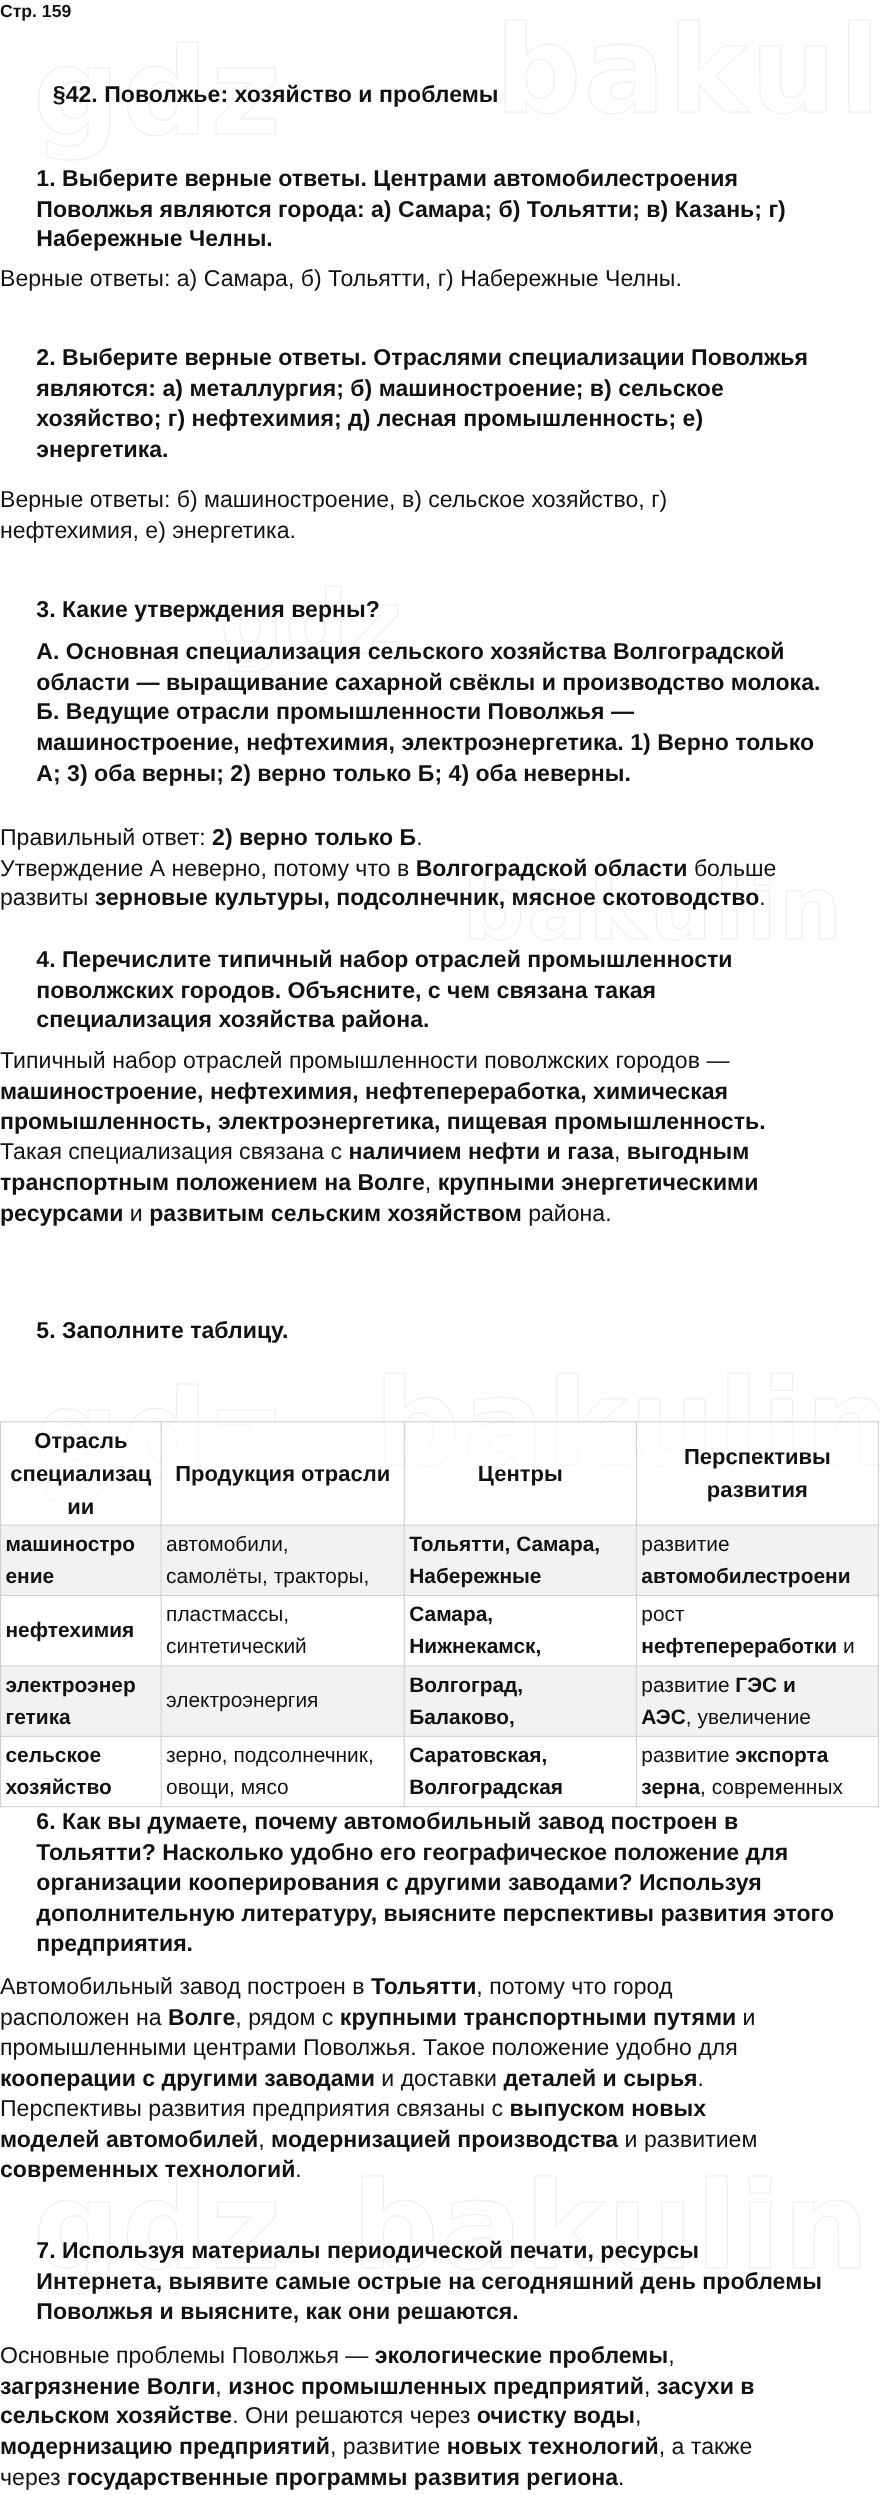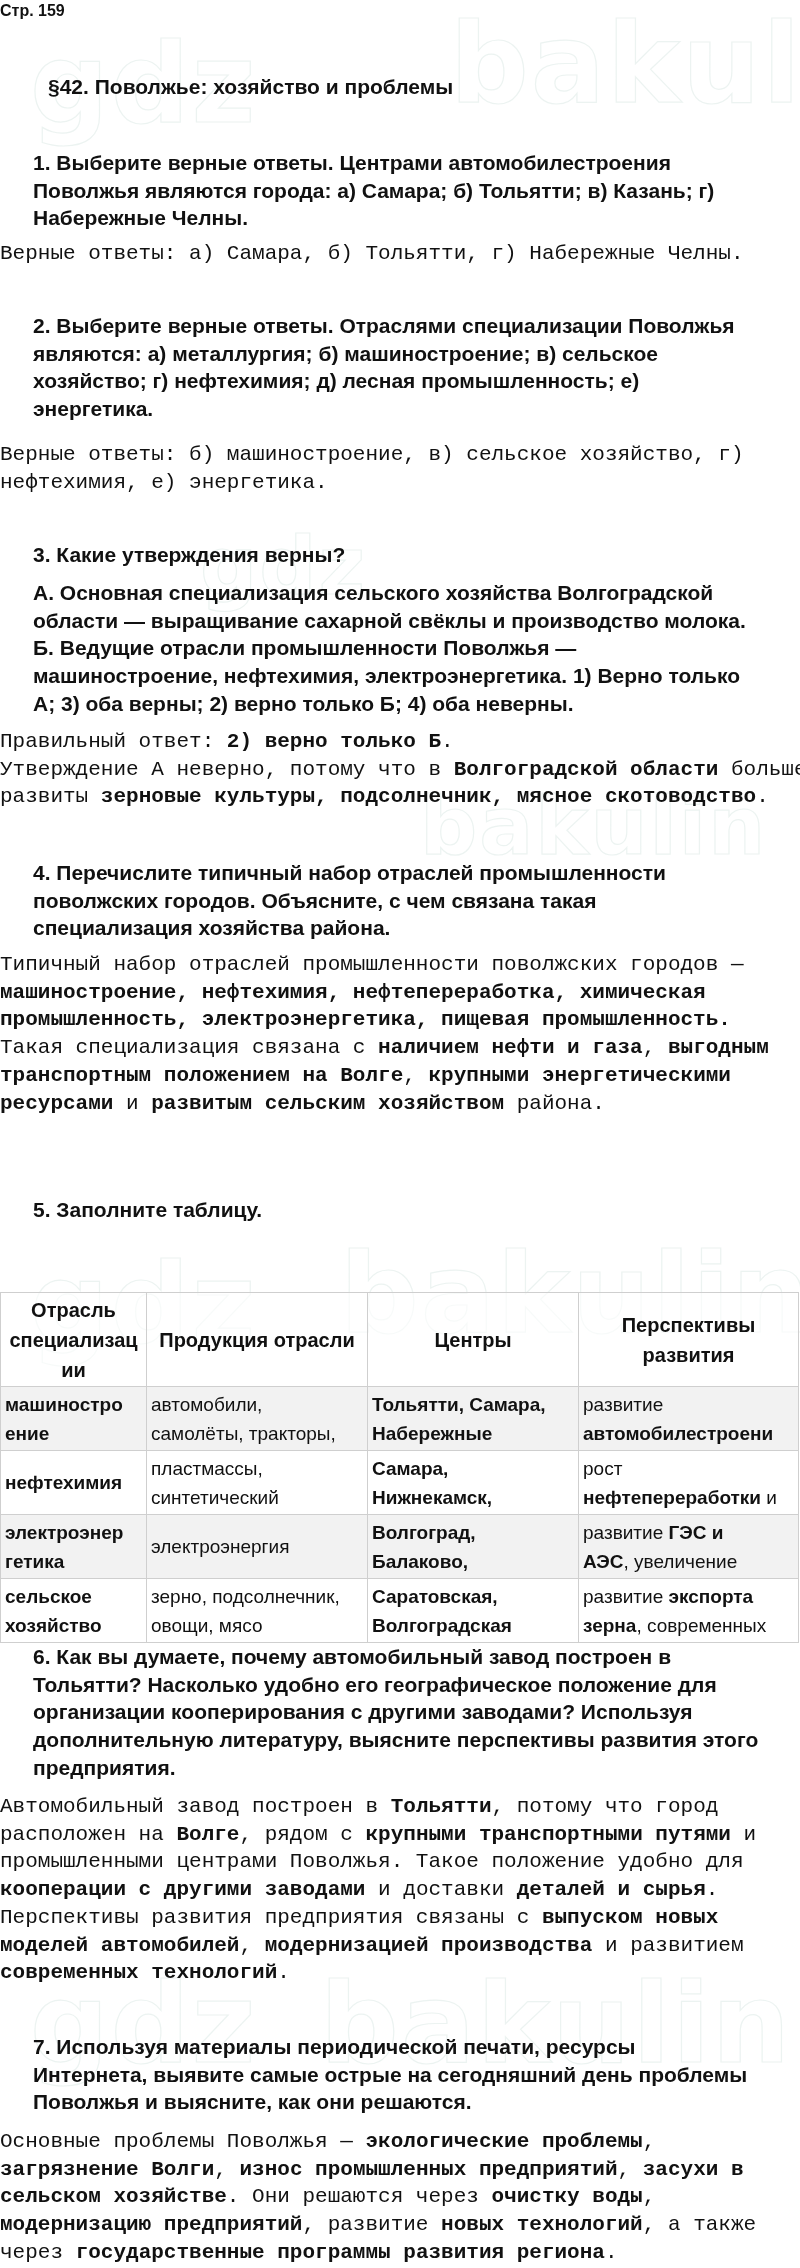--- a/index.html
+++ b/index.html
@@ -3,21 +3,21 @@
 <meta charset="utf-8">
 <style>
   html, body { margin:0; padding:0; background:#ffffff; }
   body { width:800px; height:2268px; position:relative; overflow:hidden;
          font-family:"Liberation Sans", sans-serif; color:#111; }
   .wm { position:absolute; font-family:"DejaVu Sans", sans-serif; font-size:110px; font-weight:bold;
         color:transparent; -webkit-text-stroke:1.2px rgba(170,200,190,0.22); pointer-events:none; z-index:0; letter-spacing:2px; }
   .blk { position:absolute; left:0; width:800px; z-index:1; font-size:21px; line-height:27.7px; }
   .blk .ln { white-space:nowrap; display:block; }
   .q { font-weight:bold;padding-left:33px; }
-  .a { font-weight:normal;font-family:Liberation Mono, monospace; }
+  .a { font-weight:normal; }
   .a b { font-weight:bold; }
   .page-num { font-size:16px; font-weight:bold; line-height:22px; top:0; }
   .title { font-weight:bold;padding-left:48px; }
   table.t { position:absolute; left:0; top:1292px; width:798px; border-collapse:collapse;
             font-family:Liberation Sans, sans-serif; font-size:19px; line-height:29px; z-index:1; table-layout:fixed; }
   table.t th, table.t td { border:1px solid #cfcfcf; padding:1px 4px; vertical-align:middle; text-align:left; overflow:hidden; white-space:nowrap; }
   table.t th { text-align:center; font-weight:bold; font-size:20px; line-height:30px; height:91px; background:rgba(255,255,255,0.6); }
   table.t td { height:61px; }
   table.t tr.shade td { background:rgba(240,240,240,0.85); }
   table.t tr.plain td { background:rgba(255,255,255,0.6); }
@@ -62,21 +62,21 @@
 <div class="blk q" style="top:541px;">
     <span class="ln"><span>3. Какие утверждения верны?</span></span>
   </div>
 <div class="blk q" style="top:579px;">
     <span class="ln"><span>А. Основная специализация сельского хозяйства Волгоградской</span></span>
     <span class="ln"><span>области — выращивание сахарной свёклы и производство молока.</span></span>
     <span class="ln"><span>Б. Ведущие отрасли промышленности Поволжья —</span></span>
     <span class="ln"><span>машиностроение, нефтехимия, электроэнергетика. 1) Верно только</span></span>
     <span class="ln"><span>А; 3) оба верны; 2) верно только Б; 4) оба неверны.</span></span>
   </div>
-<div class="blk a" style="top:728px;">
+<div class="blk a" style="top:748px;">
     <span class="ln"><span>Правильный ответ: </span><b>2) верно только Б</b><span>.</span></span>
     <span class="ln"><span>Утверждение А неверно, потому что в </span><b>Волгоградской области</b><span> больше</span></span>
     <span class="ln"><span>развиты </span><b>зерновые культуры, подсолнечник, мясное скотоводство</b><span>.</span></span>
   </div>
 
 <div class="blk q" style="top:859px;">
     <span class="ln"><span>4. Перечислите типичный набор отраслей промышленности</span></span>
     <span class="ln"><span>поволжских городов. Объясните, с чем связана такая</span></span>
     <span class="ln"><span>специализация хозяйства района.</span></span>
   </div>

